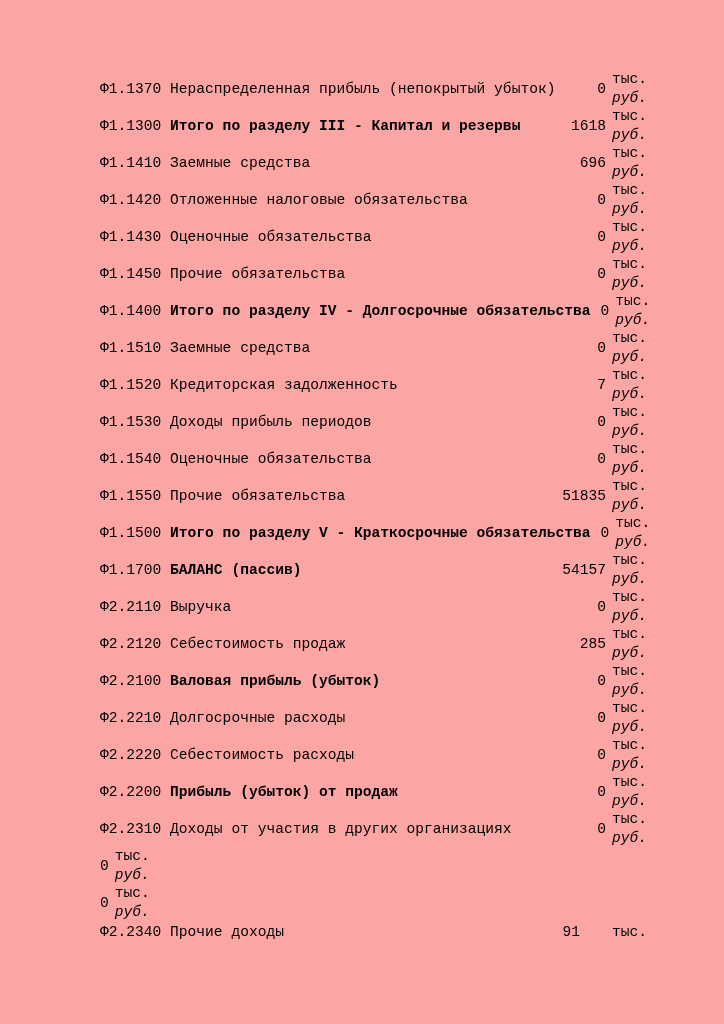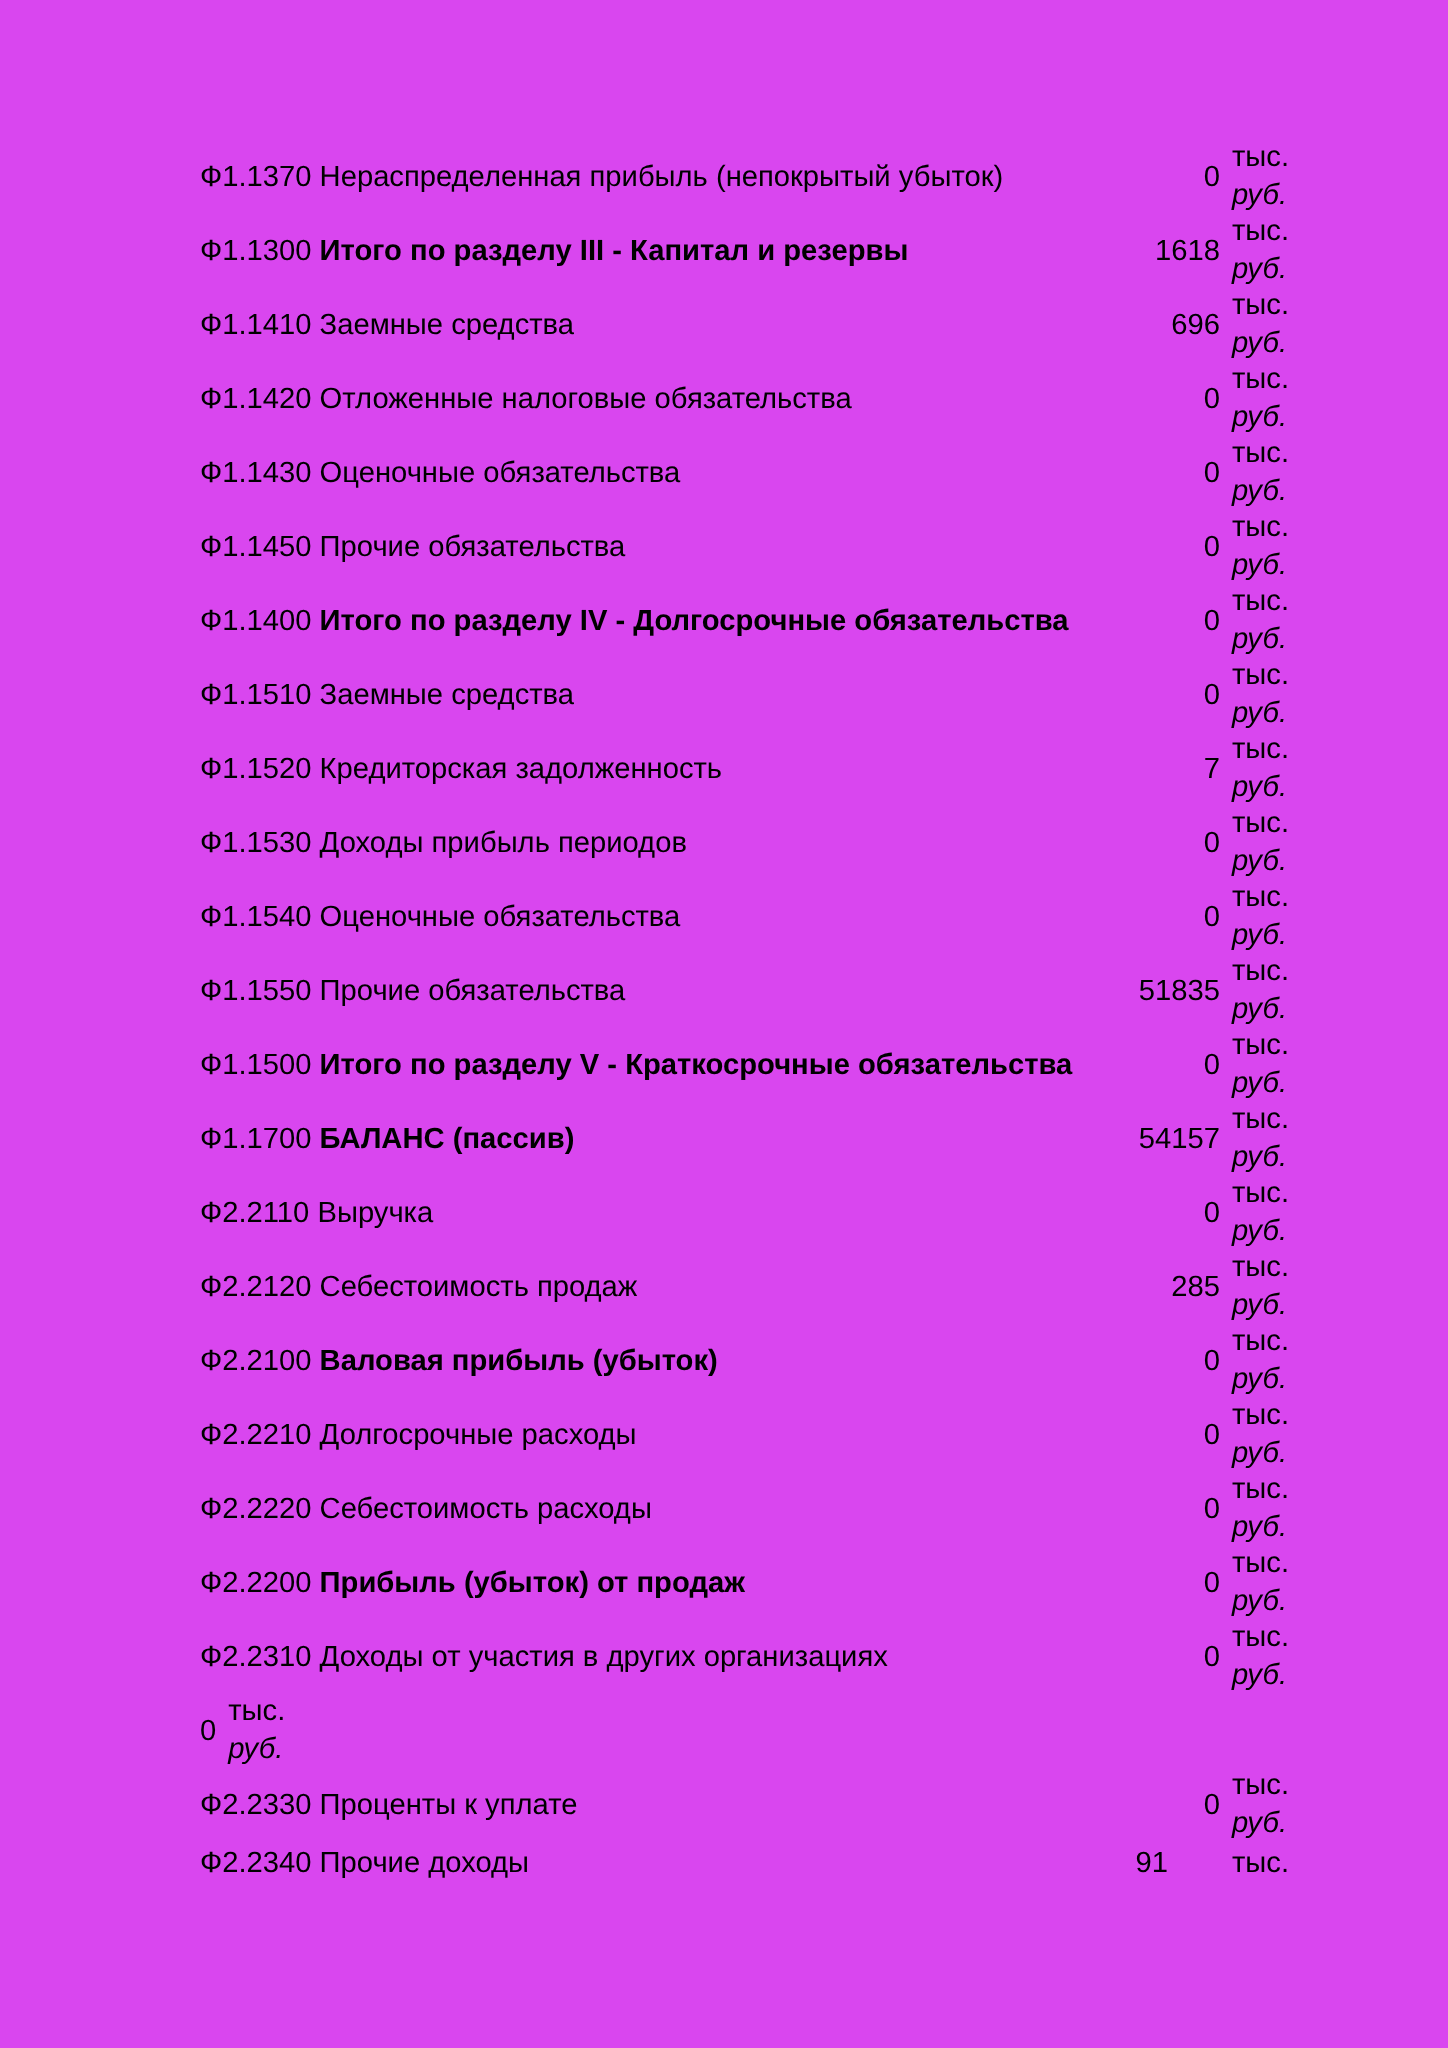--- a/index.html
+++ b/index.html
@@ -4,23 +4,23 @@
 <style>
   html, body {
     margin: 0;
     padding: 0;
     background: #ffffff;
   }
   .page {
     position: relative;
     width: 724px;
     height: 1024px;
-    background: #d946ef;
+    background: #fca5a5;
     overflow: hidden;
-    font-family: Liberation Sans, sans-serif;
+    font-family: Liberation Mono, monospace;
     color: #000000;
   }
   .rows {
     position: absolute;
     top: 70px;
     left: 100px;
     width: 547px;
   }
   .row {
     display: flex;
@@ -256,21 +256,20 @@
 
   <div class="row">
     <span class="row-value">0</span>
     <span class="row-unit">
           <span class="unit-t">тыс.</span>
           <span class="unit-r">руб.</span>
         </span>
   </div>
 
   <div class="row">
-    <span class="row-label"><span class="label-code">Ф2.2330</span> <span class="label-text">Проценты к уплате</span></span>
     <span class="row-value">0</span>
     <span class="row-unit">
           <span class="unit-t">тыс.</span>
           <span class="unit-r">руб.</span>
         </span>
   </div>
 
   <div class="row clipped">
     <span class="row-label"><span class="label-code">Ф2.2340</span> <span class="label-text">Прочие доходы</span></span>
     <span class="row-value">91</span>

